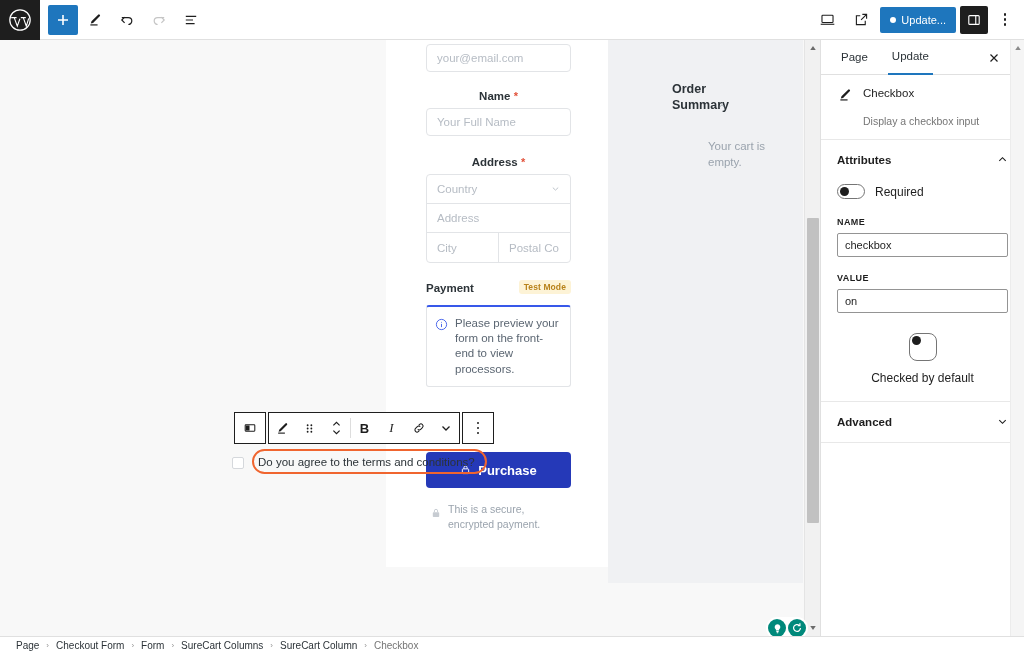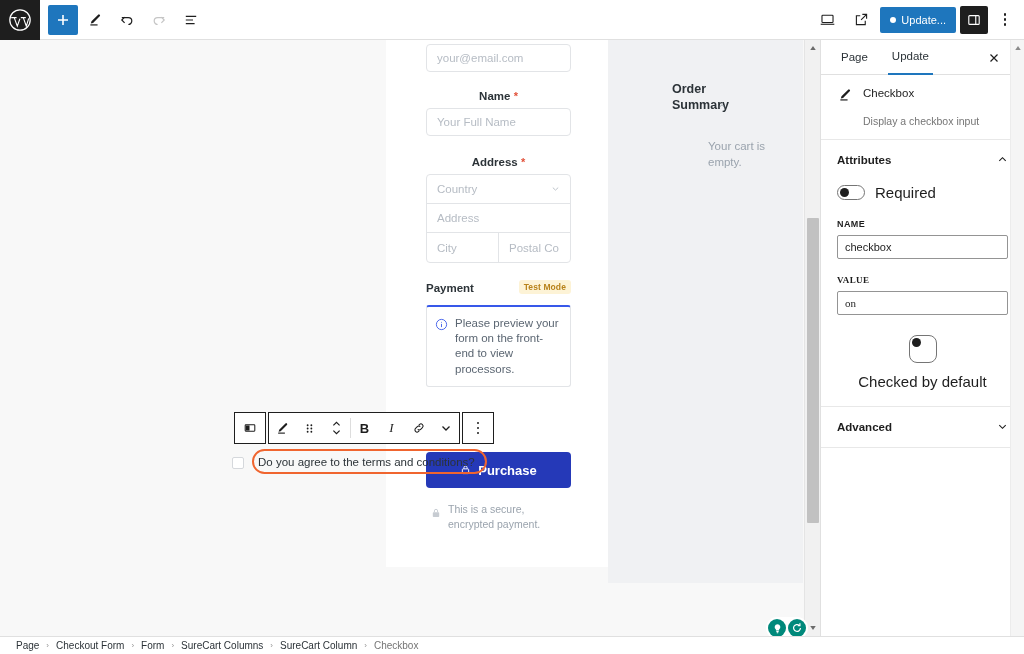--- a/index.html
+++ b/index.html
@@ -140,21 +140,21 @@
   .acc-head { display: flex; align-items: center; justify-content: space-between;
     padding: 11px 16px; gap: 20px; }
   .acc-title { font-size: 11.5px; font-weight: bold; color: #1e1e1e; }
   .toggle-row { display: flex; align-items: center; gap: 10px; padding: 0 16px; }
   .toggle {
     width: 28px; height: 15px; border-radius: 8px; border: 1px solid #757575;
     background: #fff; position: relative; flex: 0 0 28px;
   }
   .toggle i { position: absolute; left: 2px; top: 2px; width: 9px; height: 9px;
     border-radius: 50%; background: #1e1e1e; display: block; }
-  .toggle-label { font-size: 15px; color: #1e1e1e; }
+  .toggle-label { font-size: 12px; color: #1e1e1e; }
   .field-label { font-size: 9px; font-weight: bold; color: #1e1e1e;
     letter-spacing: .4px; padding: 0 16px; }
   .sb-input {
     margin: 6px 16px 0 16px; height: 24px; border: 1px solid #949494;
     border-radius: 2px; display: flex; align-items: center; padding: 0 7px;
     font-size: 11px; color: #1e1e1e; background: #fff;
   }
   #sb-scroll {
     position: absolute; right: 0; top: 0; width: 14px; height: 596px;
     background: #f5f5f5; border-left: 1px solid #ececec;
@@ -477,21 +477,21 @@
             <i></i>
           </span>
         <span class="toggle-label">Required</span>
       </div>
 
       <div style="margin-top:18px;">
         <div class="field-label">NAME</div>
         <div class="sb-input">checkbox</div>
       </div>
 
-      <div style="margin-top:16px;font-family:Liberation Serif, serif;">
+      <div style="margin-top:16px;">
         <div class="field-label">VALUE</div>
         <div class="sb-input">on</div>
       </div>
 
       <div class="toggle-row" style="margin-top:20px;flex-direction:column;">
         <span class="toggle">
             <i></i>
           </span>
         <span class="toggle-label">Checked by default</span>
       </div>

